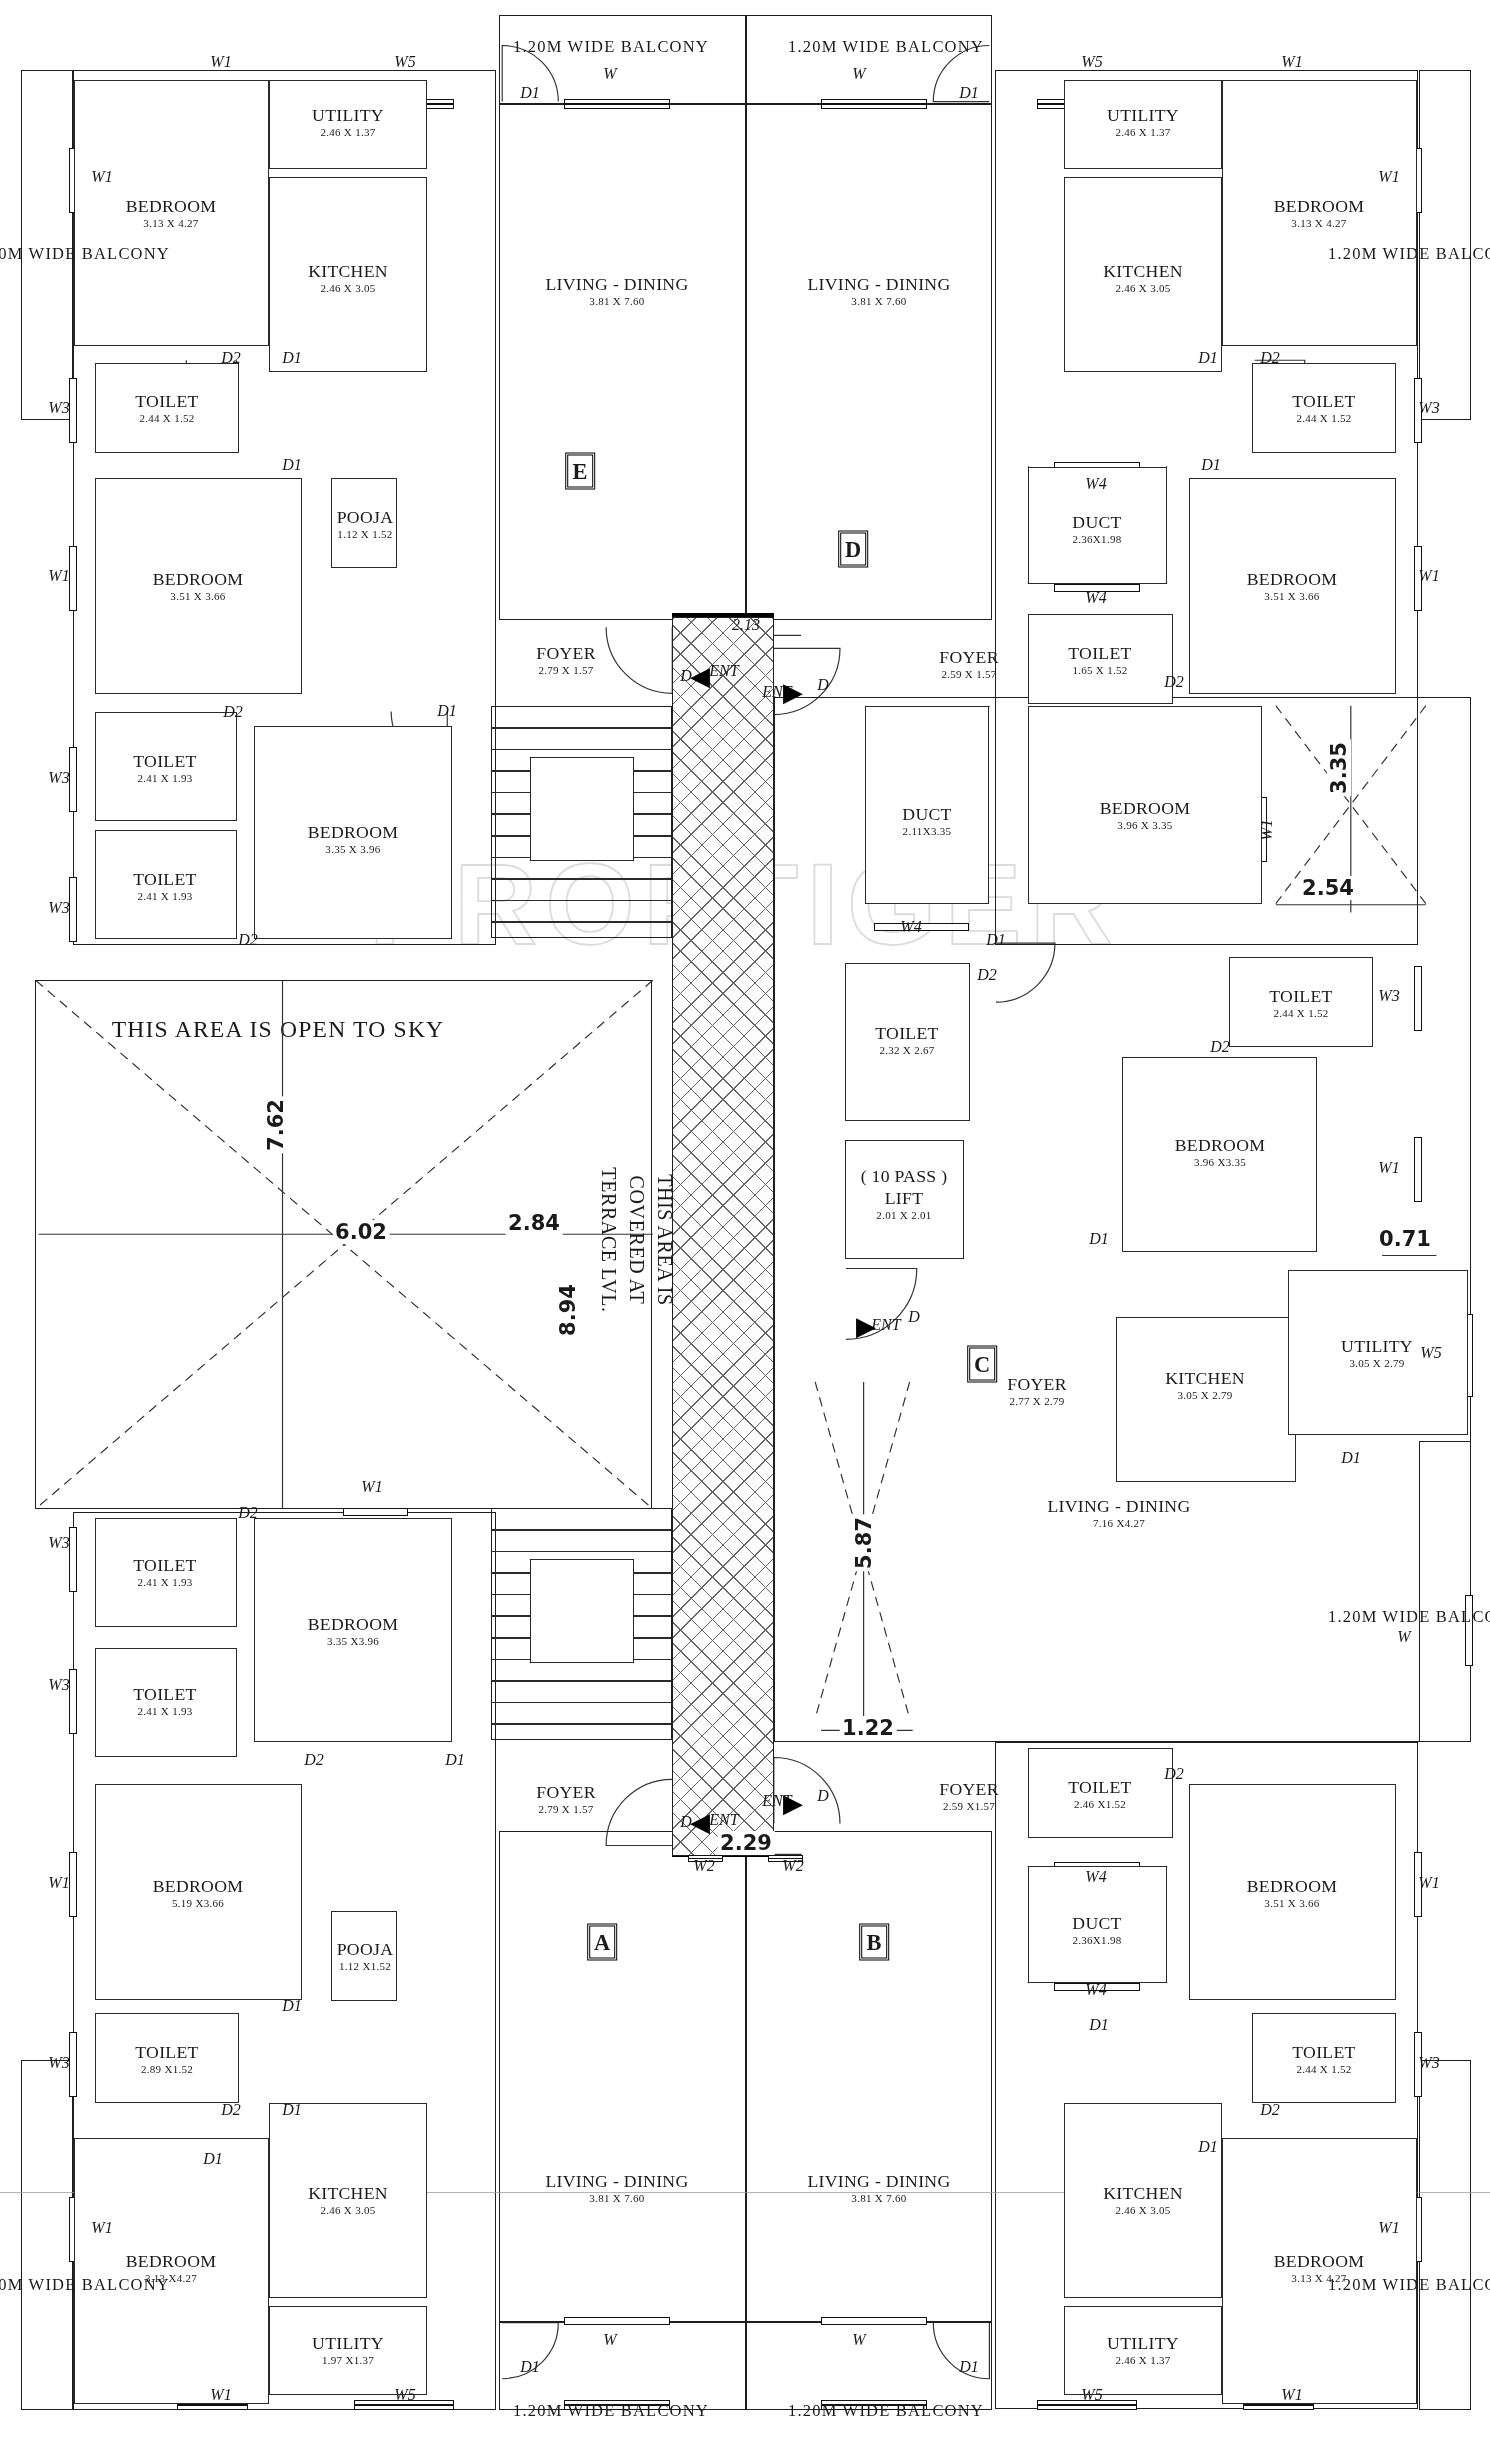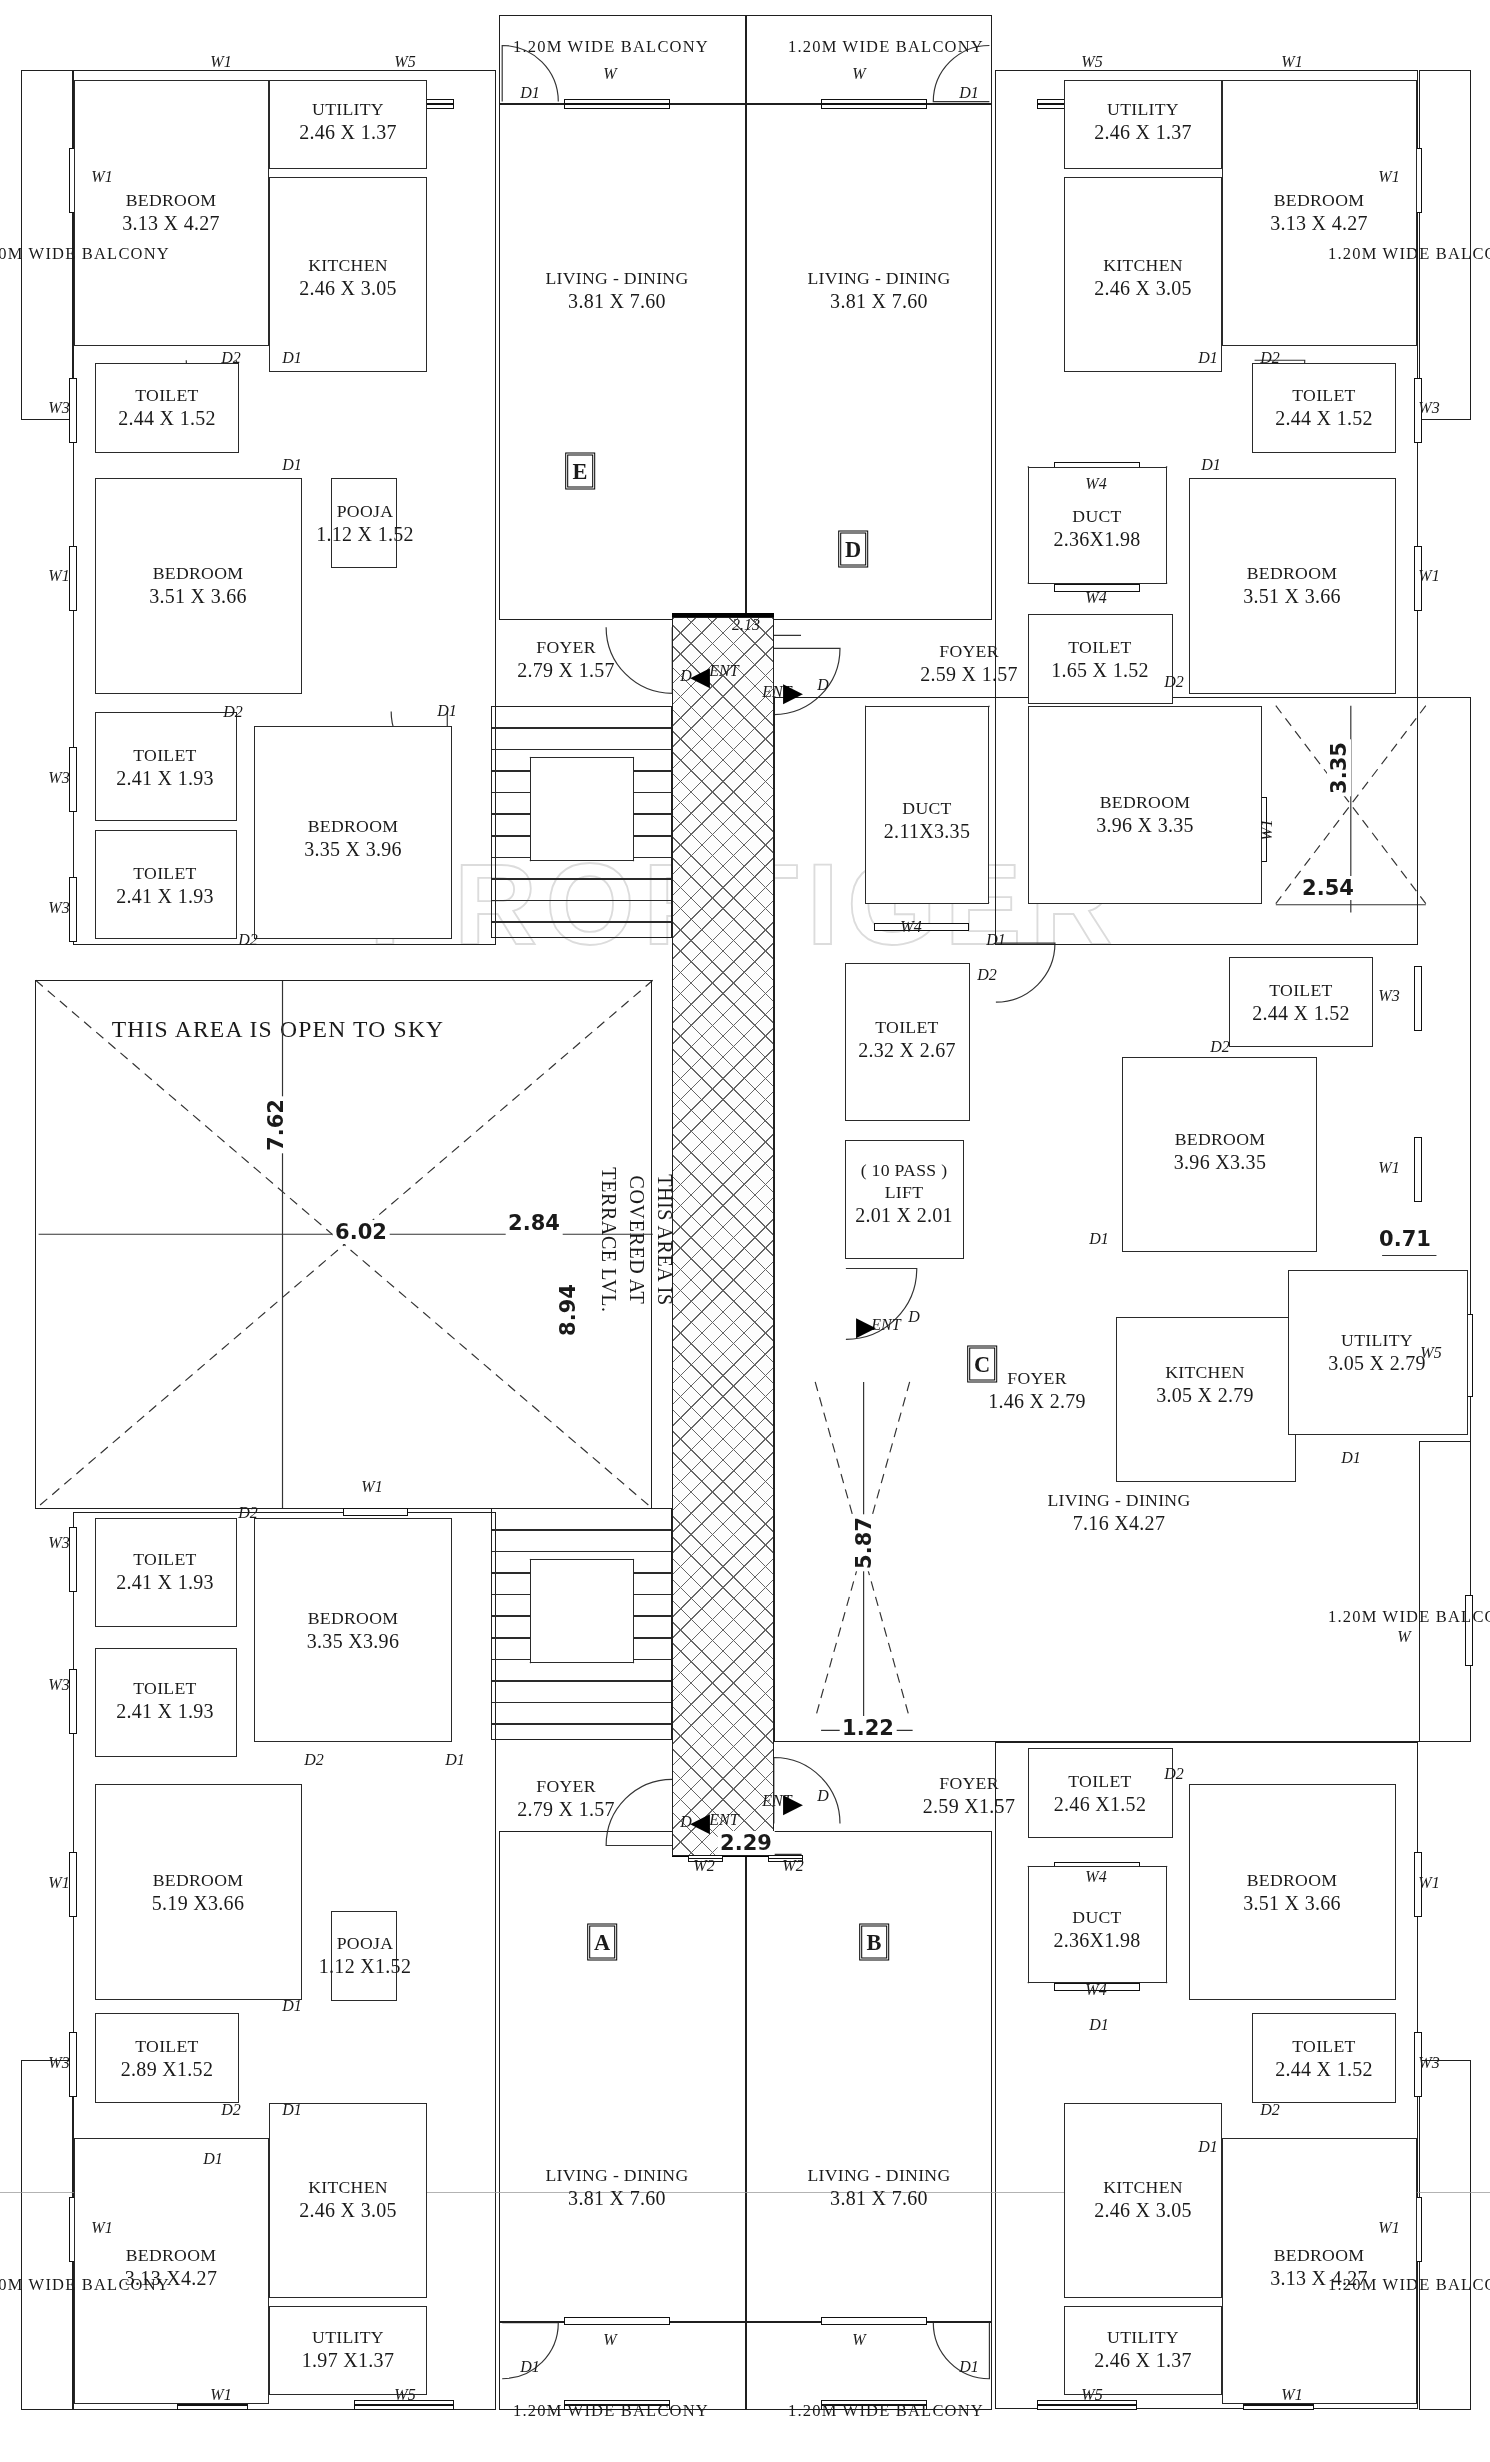--- a/index.html
+++ b/index.html
@@ -7,21 +7,21 @@
         font-family:"Liberation Serif",serif;color:#1a1a1a;}
   .wall{position:absolute;border:1.8px solid #1f1f1f;box-sizing:border-box;background:transparent;}
   .wall.thin{border-width:0.9px;}
   .roomrect{position:absolute;border:1.5px solid #2a2a2a;box-sizing:border-box;background:#fff;}
   .lineh{position:absolute;background:#1f1f1f;height:1.8px;}
   .linev{position:absolute;background:#1f1f1f;width:1.8px;}
   .bar{position:absolute;background:#000;}
   .roomlbl{position:absolute;text-align:center;transform:translate(-50%,-50%);line-height:1.25;
            white-space:pre-line;letter-spacing:0.3px;}
   .roomlbl .nm{font-size:17.7px;}
-  .roomlbl .dm{font-size:20px;}
+  .roomlbl .dm{font-size:11px;}
   .tag{position:absolute;font-style:italic;font-size:16px;transform:translate(-50%,-50%);white-space:nowrap;}
   .dim{position:absolute;font-family:"DejaVu Sans",sans-serif;font-weight:bold;font-size:21px;
        transform:translate(-50%,-50%);background:#fff;padding:0 2.4px;white-space:nowrap;}
   .rot90{transform:translate(-50%,-50%) rotate(90deg);}
   .rotm90{transform:translate(-50%,-50%) rotate(-90deg);}
   .balc{position:absolute;font-size:16.5px;letter-spacing:1.2px;transform:translate(-50%,-50%);white-space:nowrap;}
   .marker{position:absolute;width:23.6px;height:31px;border:1.8px solid #000;outline:1.2px solid #000;
           outline-offset:1.2px;font-size:22.4px;font-weight:bold;display:flex;align-items:center;
           justify-content:center;transform:translate(-50%,-50%);background:#fff;}
   .annot{position:absolute;font-size:23.6px;letter-spacing:1.2px;transform:translate(-50%,-50%);white-space:nowrap;}
@@ -202,21 +202,21 @@
     <div class="roomlbl" style="left: 1145px; top: 815px;"><span class="nm">BEDROOM</span><br><span class="dm">3.96 X 3.35</span></div>
     <div class="roomrect" style="left: 1229px; top: 957px; width: 144px; height: 90px;"></div>
     <div class="roomlbl" style="left: 1301px; top: 1003px;"><span class="nm">TOILET</span><br><span class="dm">2.44 X 1.52</span></div>
     <div class="roomrect" style="left: 845px; top: 963px; width: 125px; height: 158px;"></div>
     <div class="roomlbl" style="left: 907px; top: 1040px;"><span class="nm">TOILET</span><br><span class="dm">2.32 X 2.67</span></div>
     <div class="roomrect" style="left: 1122px; top: 1057px; width: 195px; height: 195px;"></div>
     <div class="roomlbl" style="left: 1220px; top: 1152px;"><span class="nm">BEDROOM</span><br><span class="dm">3.96 X3.35</span></div>
     <div class="roomrect" style="left: 845px; top: 1140px; width: 119px; height: 119px;"></div>
     <div class="roomlbl" style="left: 904px; top: 1194px;"><span class="nm">( 10 PASS )
 LIFT</span><br><span class="dm">2.01 X 2.01</span></div>
-    <div class="roomlbl" style="left: 1037px; top: 1391px;"><span class="nm">FOYER</span><br><span class="dm">1.46 X 2.79</span></div>
+    <div class="roomlbl" style="left: 1037px; top: 1391px;"><span class="nm">FOYER</span><br><span class="dm">2.77 X 2.79</span></div>
     <div class="roomrect" style="left: 1116px; top: 1317px; width: 180px; height: 165px;"></div>
     <div class="roomlbl" style="left: 1205px; top: 1385px;"><span class="nm">KITCHEN</span><br><span class="dm">3.05 X 2.79</span></div>
     <div class="roomrect" style="left: 1288px; top: 1270px; width: 180px; height: 165px;"></div>
     <div class="roomlbl" style="left: 1377px; top: 1353px;"><span class="nm">UTILITY</span><br><span class="dm">3.05 X 2.79</span></div>
     <div class="roomlbl" style="left: 1119px; top: 1513px;"><span class="nm">LIVING - DINING</span><br><span class="dm">7.16 X4.27</span></div>
     <div class="roomrect" style="left: 95px; top: 1518px; width: 142px; height: 109px;"></div>
     <div class="roomlbl" style="left: 165px; top: 1572px;"><span class="nm">TOILET</span><br><span class="dm">2.41 X 1.93</span></div>
     <div class="roomrect" style="left: 254px; top: 1518px; width: 198px; height: 224px;"></div>
     <div class="roomlbl" style="left: 353px; top: 1631px;"><span class="nm">BEDROOM</span><br><span class="dm">3.35 X3.96</span></div>
     <div class="roomrect" style="left: 95px; top: 1648px; width: 142px; height: 109px;"></div>

